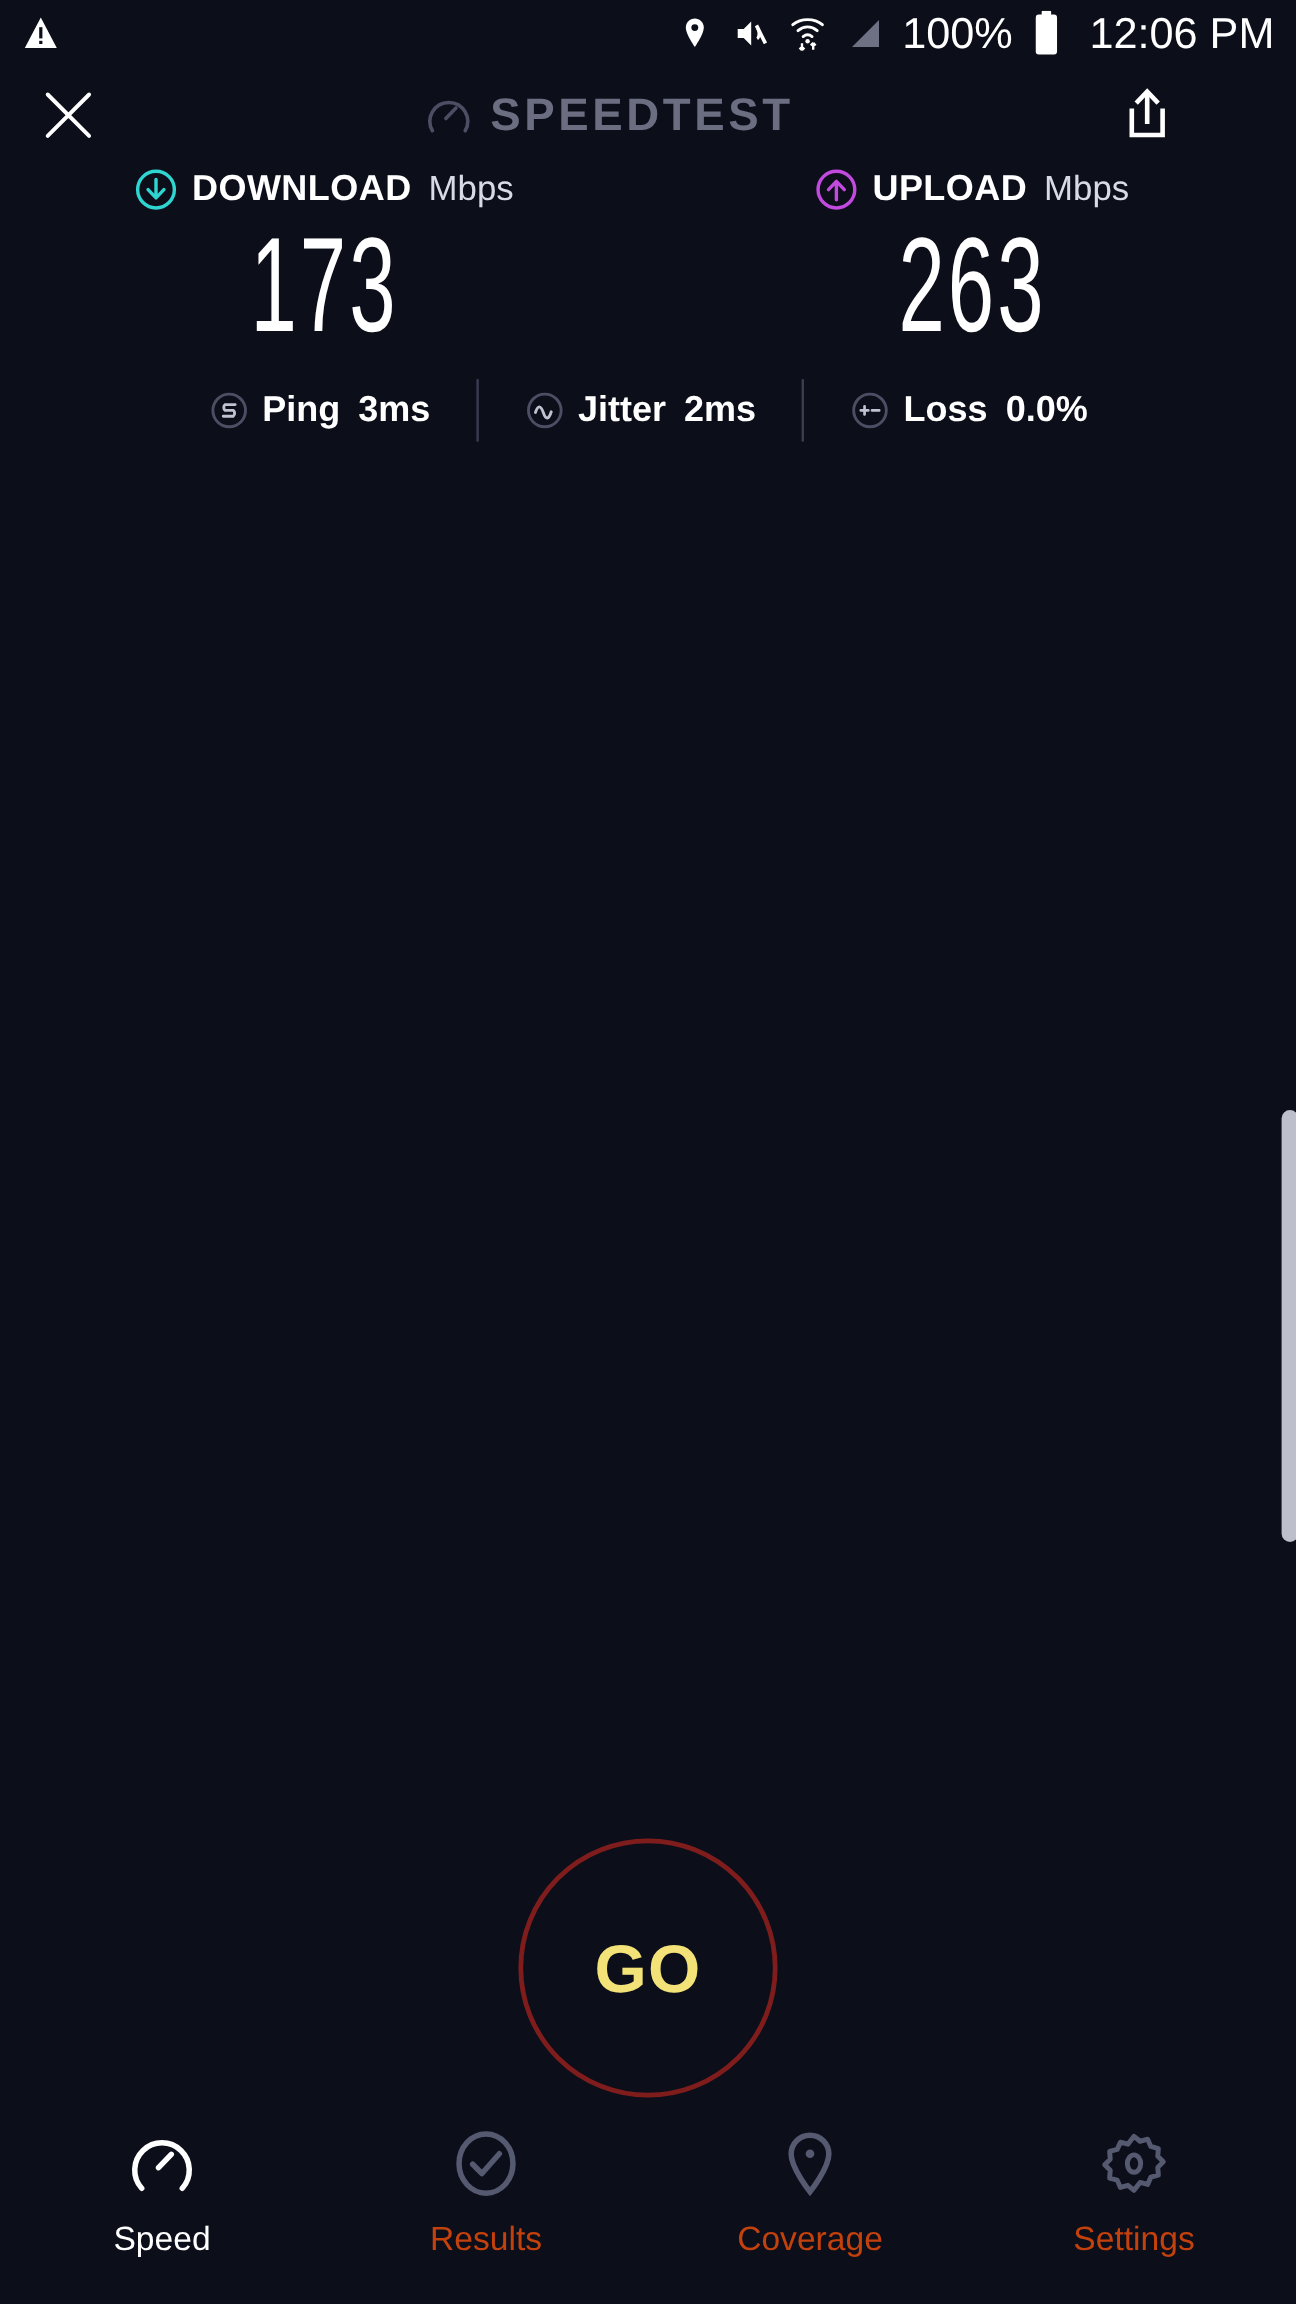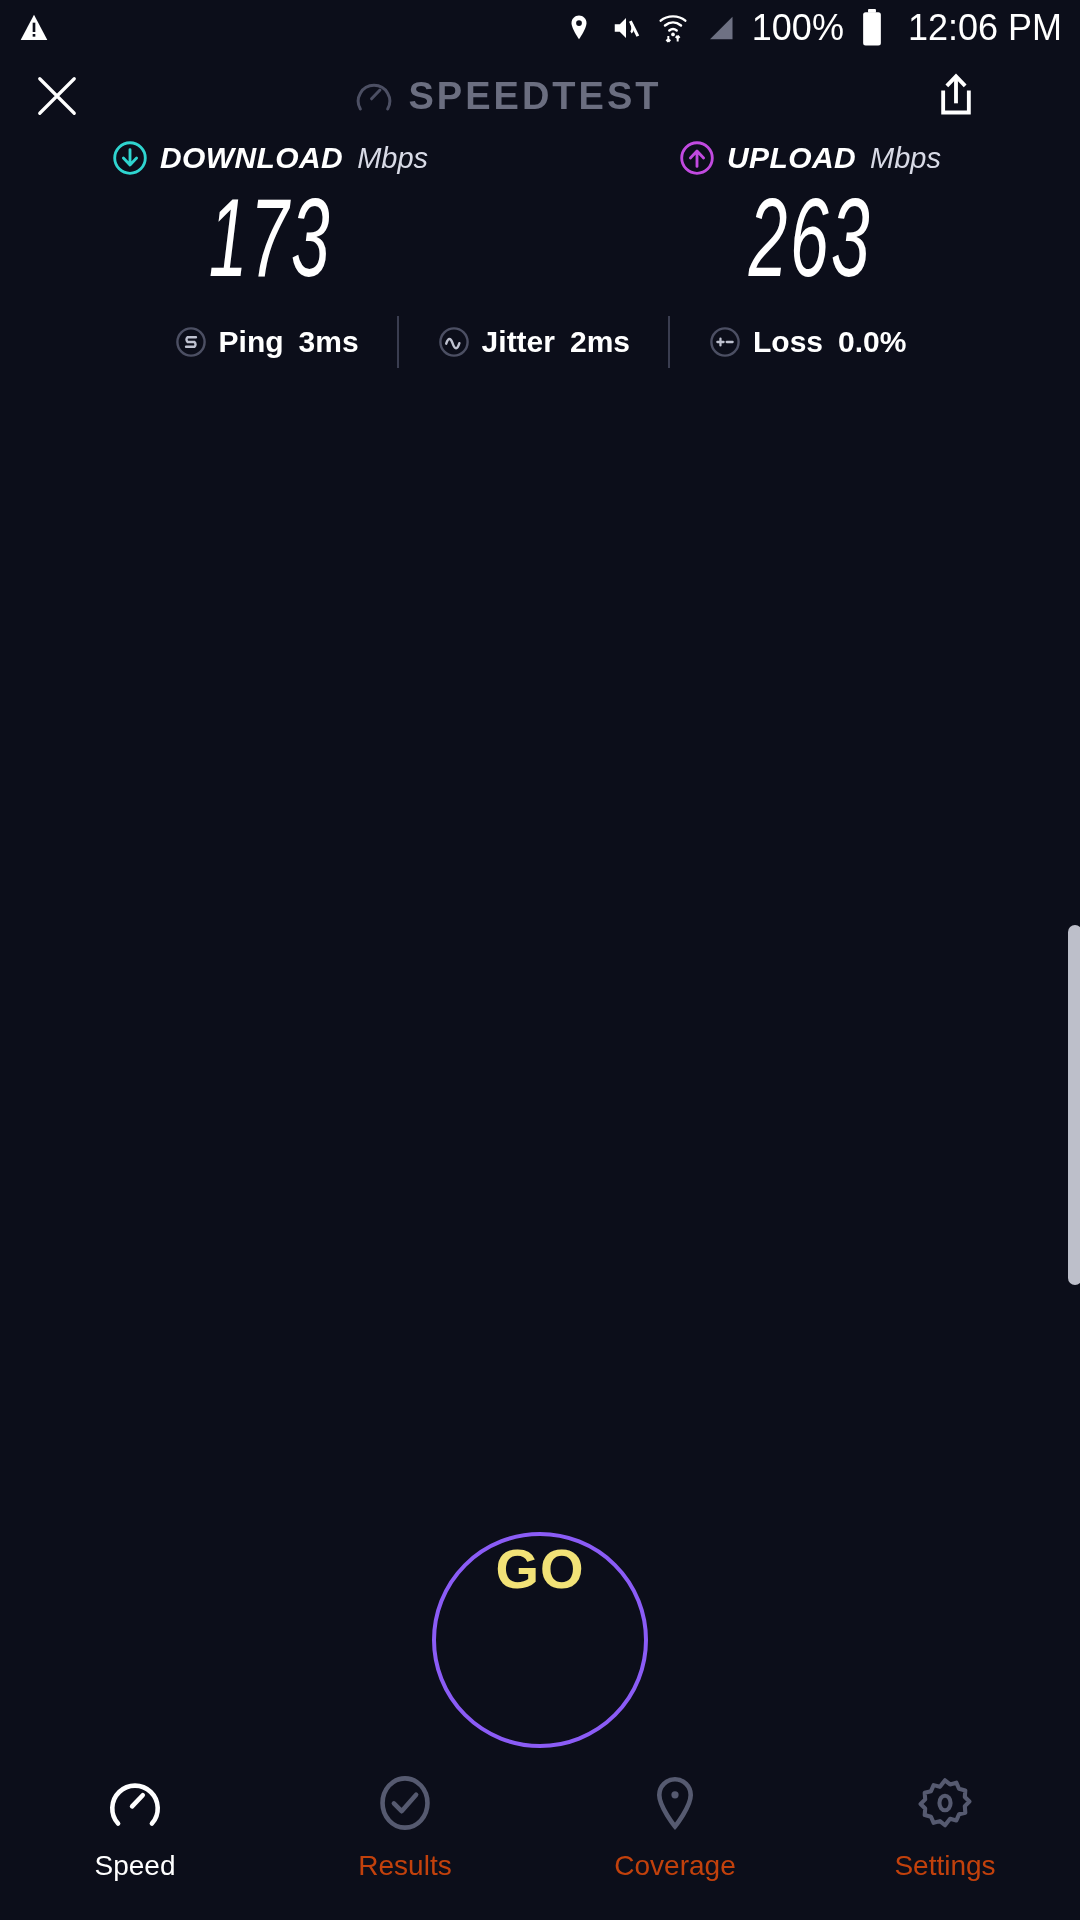--- a/index.html
+++ b/index.html
@@ -30,21 +30,21 @@
     padding:0 34px;
   }
   .brand { display:flex; align-items:center; gap:14px; }
   .brand-text {
     color:#6b6e80; font-size:38px; letter-spacing:3px; font-weight:bold;
   }
 
   
   .results { position:absolute; top:140px; left:0; width:1080px; }
   .dl-ul-row { display:flex; width:1080px; }
-  .metric-col { width:540px; display:flex; flex-direction:column; align-items:center;font-style:italic; }
+  .metric-col { width:540px; display:flex; flex-direction:column; align-items:center; }
   .metric-label-row { display:flex; align-items:center; gap:12px; }
   .metric-name { color:#ffffff; font-size:30px; font-weight:bold; letter-spacing:.4px; }
   .metric-unit { color:#d8dae6; font-size:29px; font-weight:normal; margin-left:2px;}
   .metric-value {
     color:#ffffff; font-size:112px; line-height:1.0; margin-top:6px;
     font-family:"Liberation Sans", sans-serif; font-weight:300;
     transform:scaleX(0.62); transform-origin:center top; letter-spacing:4px;
   }
 
   .stats-row {
@@ -75,22 +75,22 @@
     display:flex; align-items:center; justify-content:center;
   }
   .scrollbar {
     position:absolute; left:1068px; top:925px; width:14px; height:360px;
     background:#bdbfca; border-radius:7px;
   }
 
   
   .go-btn {
     position:absolute; left:432px; top:1532px; width:216px; height:216px;
-    border:4px solid #8b5cf6; border-radius:50%;
-    display:flex; align-items:flex-start; justify-content:center;
+    border:4px solid #7f1d1d; border-radius:50%;
+    display:flex; align-items:center; justify-content:center;
     background:transparent;
   }
   .go-label { color:#f2e277; font-size:56px; font-weight:bold; letter-spacing:1px; }
 
   
   .bottomnav {
     position:absolute; left:0; bottom:0; width:1080px; height:160px;
     display:flex; align-items:flex-start; padding-top:14px;
   }
   .nav-item {

